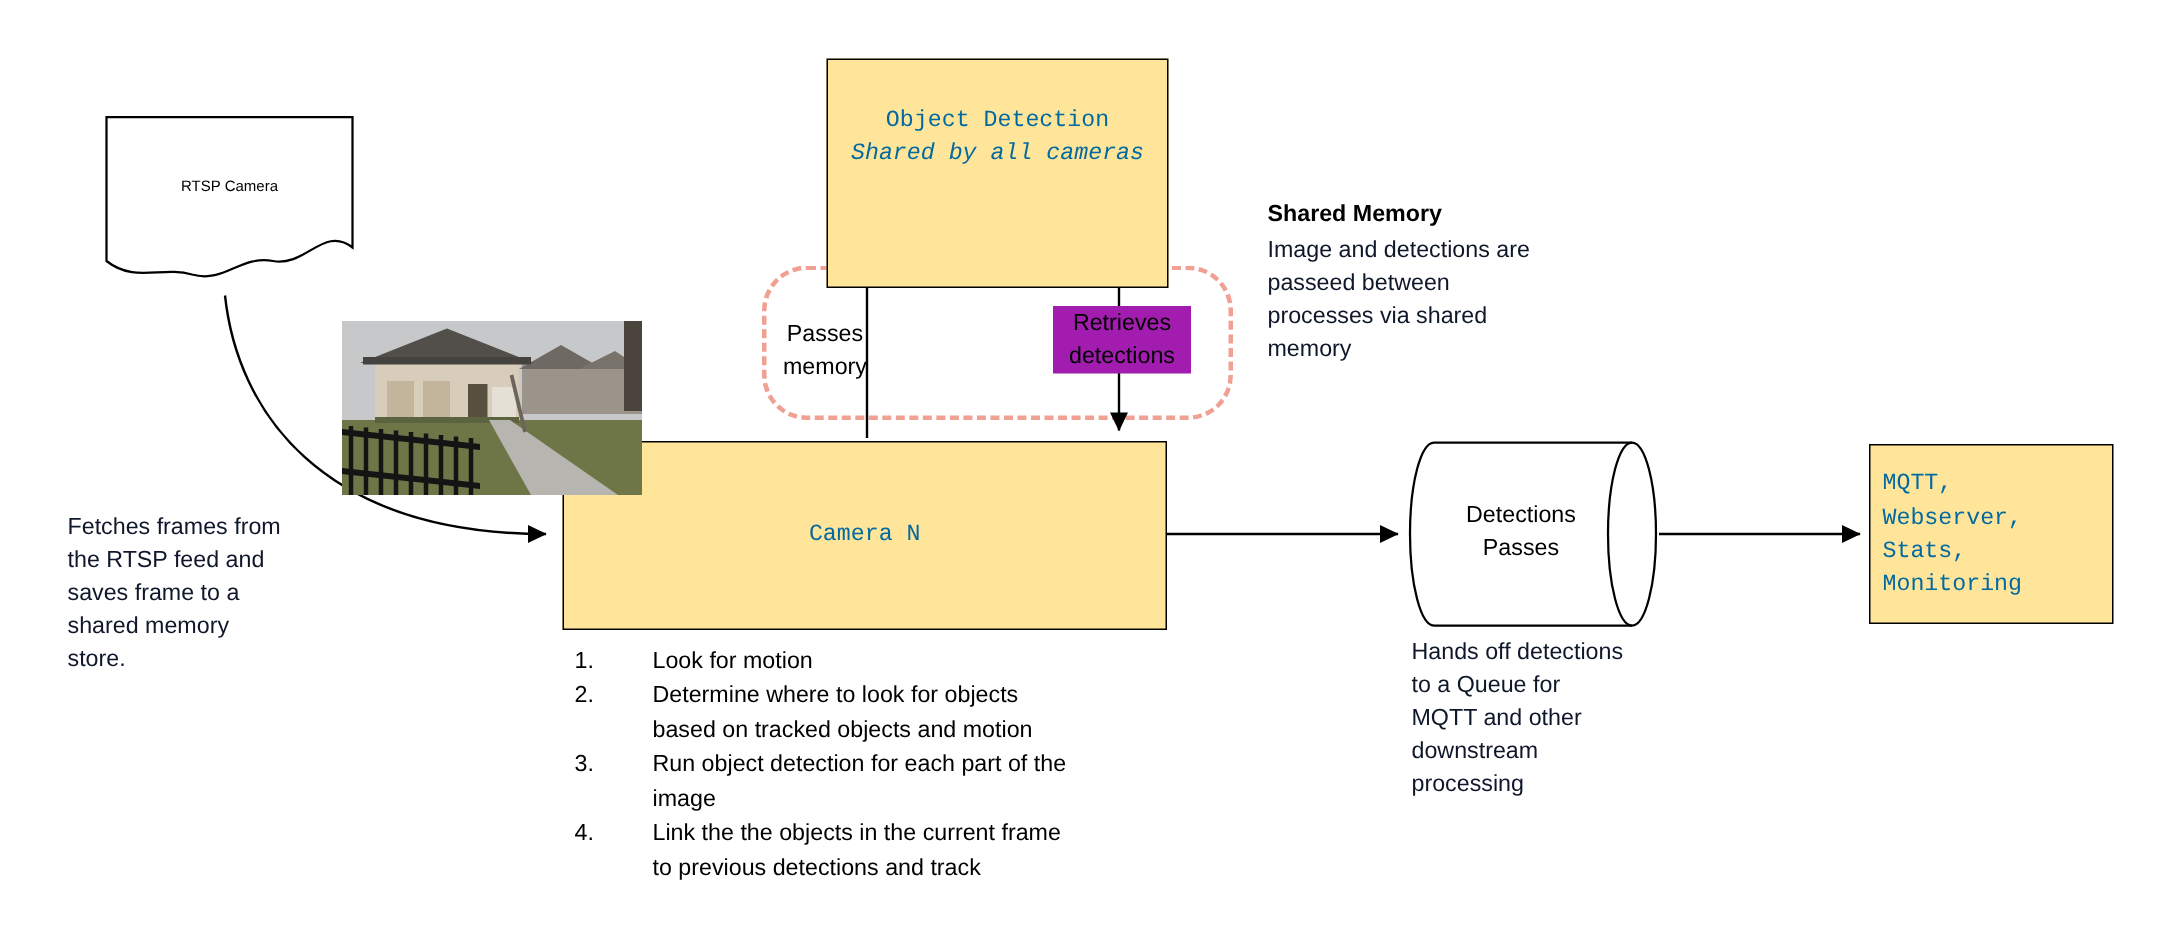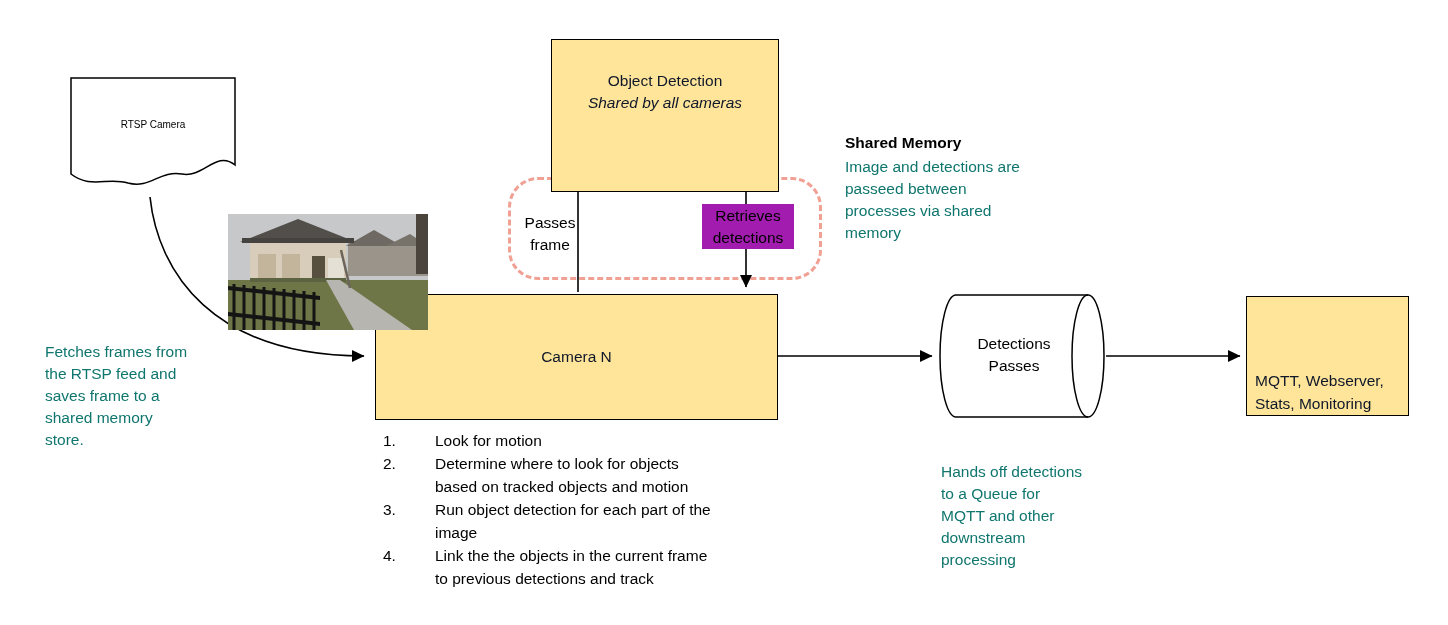--- a/index.html
+++ b/index.html
@@ -18,29 +18,30 @@
   .yellow-box {
     position: absolute;
     background: #ffe599;
     border: 1px solid #000;
   }
 
   .box-label {
     font-size: 15.5px;
     line-height: 1.4;
     text-align: center;
-    color: #0f172a;
+    color: #0369a1;
+    font-family: Liberation Mono, monospace;
   }
 
   .note {
     position: absolute;
     font-size: 15.5px;
     line-height: 1.42;
     white-space: pre-line;
-    color: #0f766e;
+    color: #0f172a;
   }
 
   .edge-label {
     position: absolute;
     font-size: 15.5px;
     line-height: 1.4;
     text-align: center;
     color: #000;
   }
 
@@ -70,21 +71,21 @@
 
   
   #camera-n {
     left: 375px; top: 294px; width: 401px; height: 124px;
     display: flex; align-items: center; justify-content: center;
   }
 
   
   #mqtt-box {
     left: 1246px; top: 296px; width: 145px; height: 118px;
-    display: flex; align-items: flex-end;
+    display: flex; align-items: center;
     padding: 0 8px;
   }
   #mqtt-box .box-label { text-align: left; line-height: 1.45; }
 
   
   #rtsp-doc { left: 70px; top: 77px; width: 166px; height: 122px; }
   #rtsp-doc .doc-label {
     position: absolute; left: 0; top: 42px; width: 100%;
     text-align: center; font-size: 10px;
   }
@@ -106,21 +107,21 @@
   .step-text { flex: 1; white-space: pre-line; }
 
   
   #shared-memory-title {
     position: absolute; left: 845px; top: 134px;
     font-size: 15.5px; font-weight: bold;
   }
   #shared-memory-body { left: 845px; top: 156px; width: 210px; }
 
   #fetch-note { left: 45px; top: 341px; width: 180px; }
-  #queue-note { left: 941px; top: 461px; width: 185px; }
+  #queue-note { left: 941px; top: 424px; width: 185px; }
 
   #passes-image-label { left: 518px; top: 212px; width: 64px; }
   #retrieves-label {
     left: 702px; top: 204px; width: 92px;
     background: #a21caf; padding: 1px 0;
   }
 
   #camera-photo { left: 228px; top: 214px; width: 200px; height: 116px; }
 </style>
 </head>
@@ -154,21 +155,21 @@
 the RTSP feed and
 saves frame to a
 shared memory
 store.</div>
 
   <div class="yellow-box" id="object-detection">
     <div class="box-label">Object Detection</div>
     <div class="box-label subtitle">Shared by all cameras</div>
   </div>
 
-  <div class="edge-label" id="passes-image-label">Passes frame</div>
+  <div class="edge-label" id="passes-image-label">Passes memory</div>
   <div class="edge-label" id="retrieves-label">Retrieves detections</div>
 
   <div id="shared-memory-title">Shared Memory</div>
   <div class="note" id="shared-memory-body">Image and detections are
 passeed between
 processes via shared
 memory</div>
 
   <div class="yellow-box" id="camera-n">
     <div class="box-label">Camera N</div>

